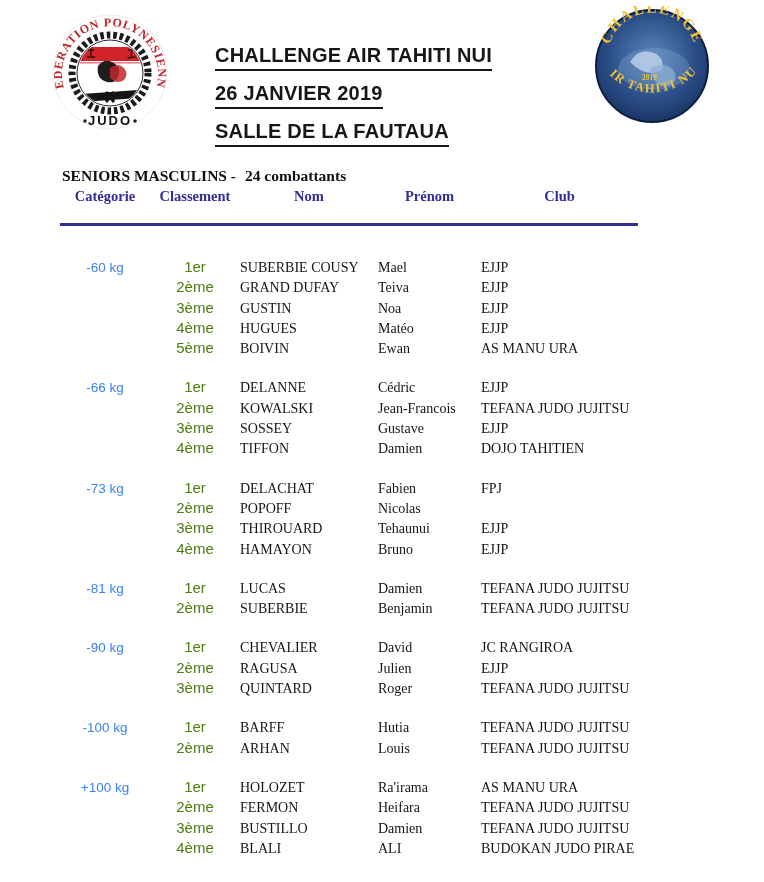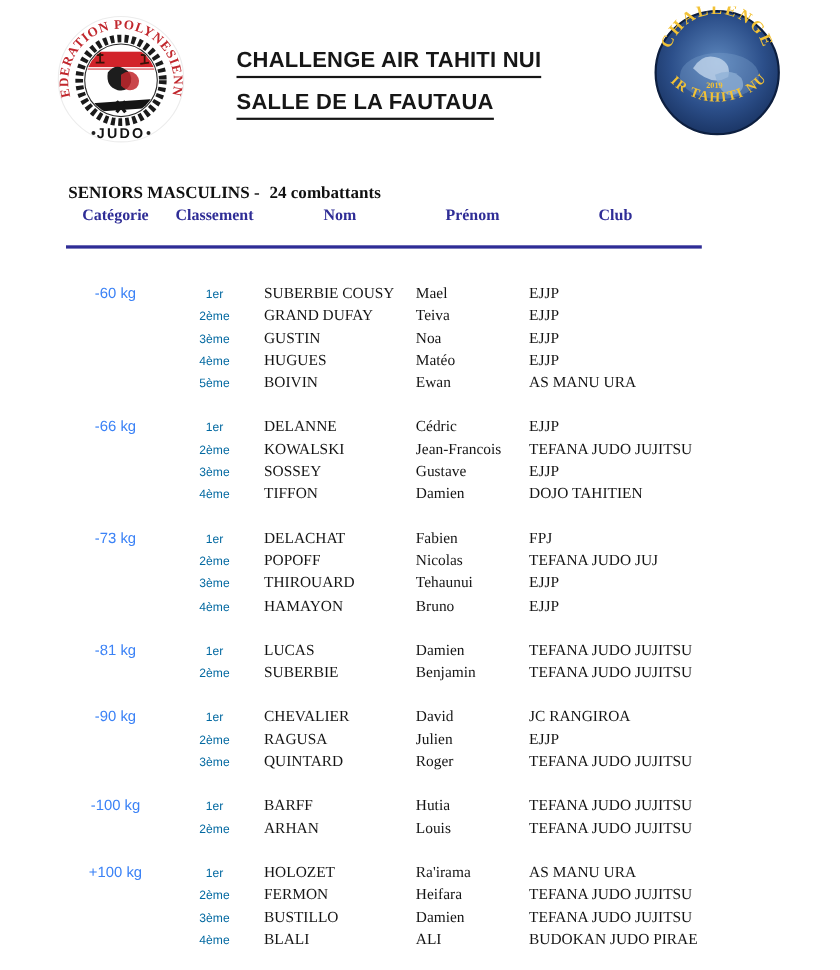--- a/index.html
+++ b/index.html
@@ -46,21 +46,21 @@
     font-family:"Liberation Serif", serif;
     font-weight:bold; font-size:14.5px;
     color:#2f2d96; text-align:center;
   }
   .rule { margin-top:13px; height:3px; width:578px; background:#2f2d96; }
   .tbody { margin-top:31px; }
   .group { margin-bottom:19px; }
   .row { line-height:19.3px; }
   .c { display:block; white-space:nowrap; overflow:visible; }
   .cat  { font-family:"Liberation Sans", sans-serif; font-size:13.5px; text-align:center; color:#3b82f6; }
-  .rank { font-family:"Liberation Sans", sans-serif; font-size:11px; text-align:center; color:#0369a1; }
+  .rank { font-family:"Liberation Sans", sans-serif; font-size:15px; text-align:center; color:#4d7c0f; }
   .nom, .prenom, .club {
     font-family:"Liberation Serif", serif; font-size:14px; color:#141414;
   }
 </style>
 </head>
 <body>
 
 <div class="page">
 
   <svg class="logo-left" width="120" height="124" viewBox="0 0 120 124">
@@ -84,20 +84,21 @@
       <rect x="22" y="82" width="76" height="8" fill="#141414" transform="rotate(-4 60 86)"></rect>
       <path d="M56,82 l8,10 m0,-10 l-8,10" stroke="#141414" stroke-width="3"></path>
     </g>
     <circle cx="35" cy="111" r="1.8" fill="#222"></circle>
     <circle cx="85" cy="111" r="1.8" fill="#222"></circle>
     <text x="60" y="115" text-anchor="middle" font-family="Liberation Sans, sans-serif" font-size="13" font-weight="bold" letter-spacing="2" fill="#111">JUDO</text>
   </svg>
 
   <div class="title-block">
     <div class="title-line"><span>CHALLENGE AIR TAHITI NUI</span></div>
+    <div class="title-line"><span>26 JANVIER 2019</span></div>
     <div class="title-line"><span>SALLE DE LA FAUTAUA</span></div>
   </div>
 
   <svg class="logo-right" width="120" height="120" viewBox="0 0 120 120">
     <defs>
       <radialGradient id="atnBlue" cx="50%" cy="42%" r="68%">
         <stop offset="0%" stop-color="#5d87bd"></stop>
         <stop offset="55%" stop-color="#2c4f8a"></stop>
         <stop offset="100%" stop-color="#132a55"></stop>
       </radialGradient>
@@ -208,21 +209,20 @@
           <span class="c rank">1er</span>
           <span class="c nom">DELACHAT</span>
           <span class="c prenom">Fabien</span>
           <span class="c club">FPJ</span>
         </div>
         <div class="grid-row row">
           <span class="c cat"></span>
           <span class="c rank">2ème</span>
           <span class="c nom">POPOFF</span>
           <span class="c prenom">Nicolas</span>
-          <span class="c club">TEFANA JUDO JUJ</span>
         </div>
         <div class="grid-row row">
           <span class="c cat"></span>
           <span class="c rank">3ème</span>
           <span class="c nom">THIROUARD</span>
           <span class="c prenom">Tehaunui</span>
           <span class="c club">EJJP</span>
         </div>
         <div class="grid-row row">
           <span class="c cat"></span>

